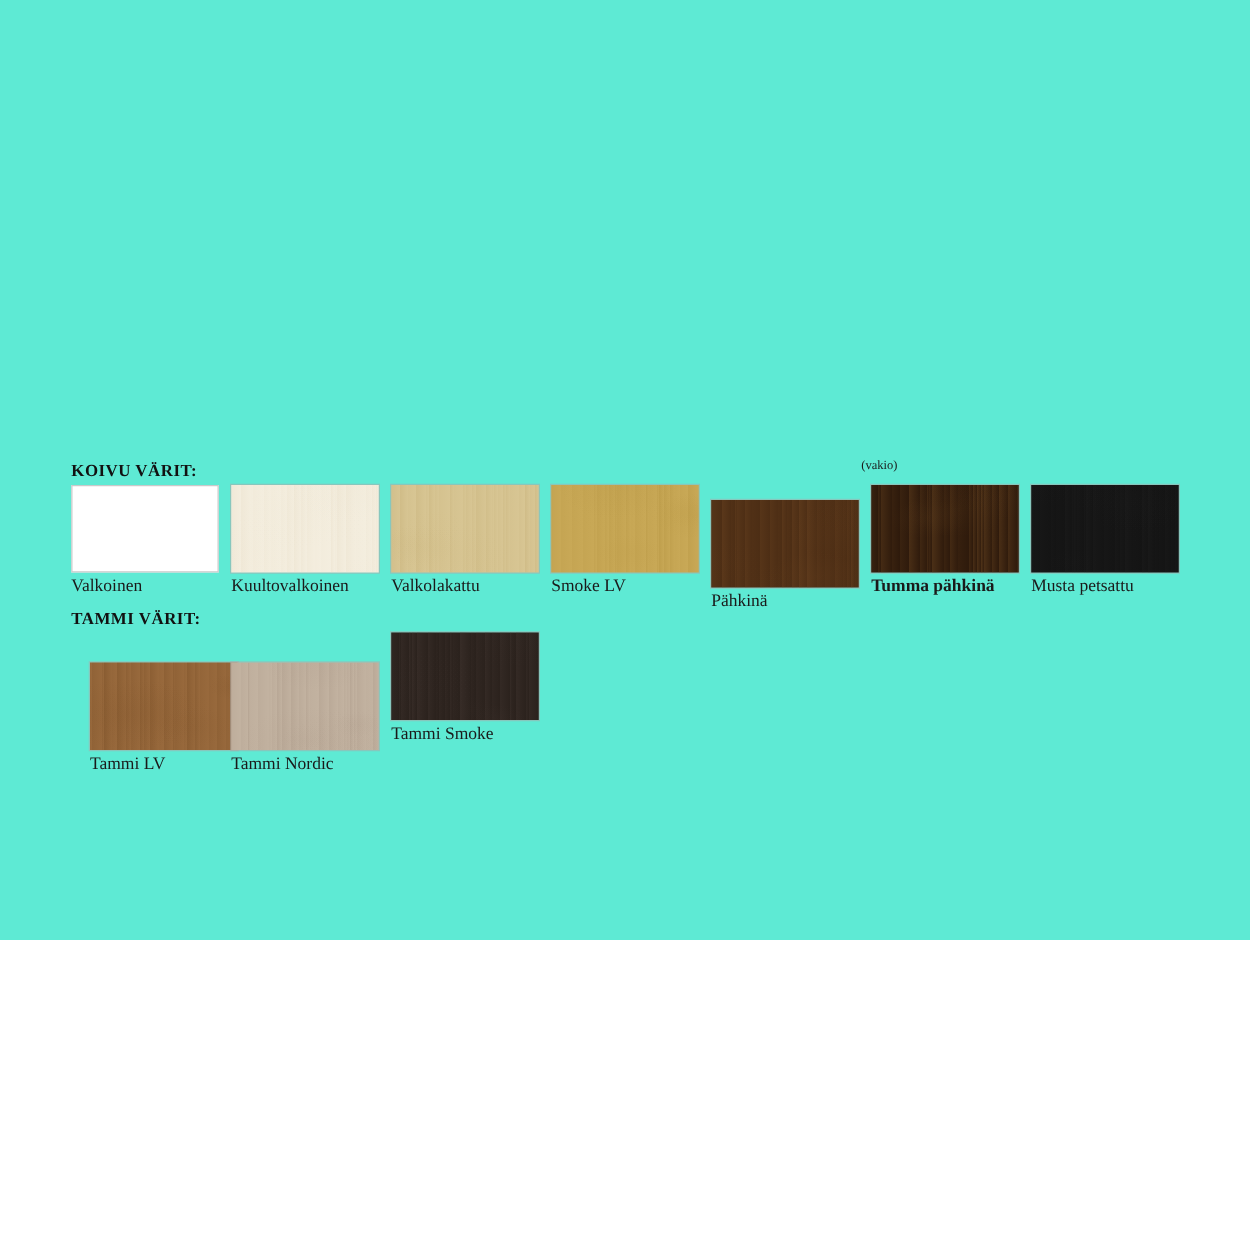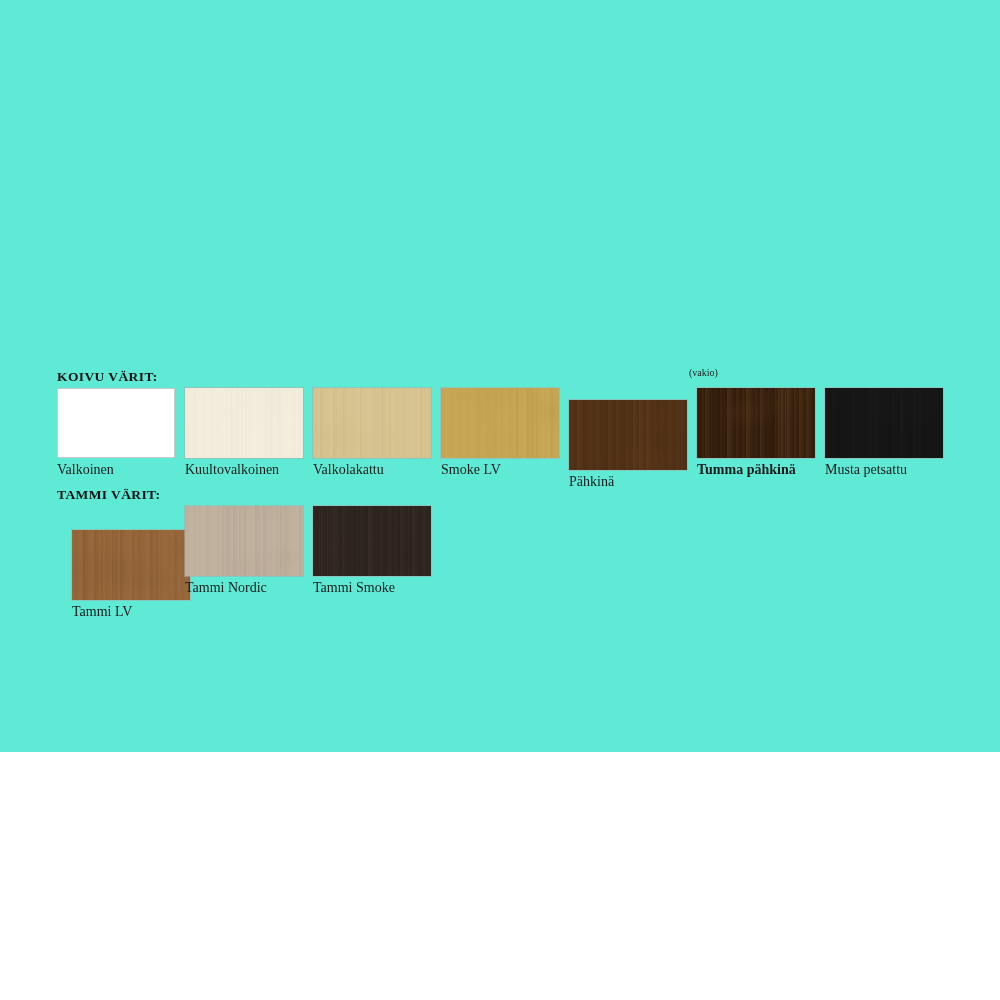--- a/index.html
+++ b/index.html
@@ -161,21 +161,21 @@
   <div id="tammi-header" class="section-header">TAMMI VÄRIT:</div>
 
   <div id="row-tammi" class="swatch-row">
       <div class="swatch-item" style="left: 15px; margin-top: 24px;">
         <div class="swatch-chip shadowed" title="Tammi LV" style="background: rgb(153, 106, 61);">
           <div class="grain" style="background-image: linear-gradient(90deg, rgba(125, 82, 41, 0.14) 0%, rgba(125, 82, 41, 0.016) 1.34%, rgba(125, 82, 41, 0.314) 1.34%, rgba(125, 82, 41, 0.04) 8.32%, rgba(125, 82, 41, 0.306) 8.32%, rgba(125, 82, 41, 0.035) 9.65%, rgba(125, 82, 41, 0.545) 9.65%, rgba(125, 82, 41, 0.067) 15.09%, rgba(125, 82, 41, 0.157) 15.09%, rgba(125, 82, 41, 0.02) 18.27%, rgba(125, 82, 41, 0.514) 18.27%, rgba(125, 82, 41, 0.063) 24.4%, rgba(125, 82, 41, 0.408) 24.4%, rgba(125, 82, 41, 0.047) 27.63%, rgba(125, 82, 41, 0.318) 27.63%, rgba(125, 82, 41, 0.04) 33.81%, rgba(125, 82, 41, 0.486) 33.81%, rgba(125, 82, 41, 0.06) 36.74%, rgba(125, 82, 41, 0.373) 36.74%, rgba(125, 82, 41, 0.043) 40.49%, rgba(125, 82, 41, 0.49) 40.49%, rgba(125, 82, 41, 0.06) 46.56%, rgba(125, 82, 41, 0.145) 46.56%, rgba(125, 82, 41, 0.016) 50.43%, rgba(125, 82, 41, 0.392) 50.43%, rgba(125, 82, 41, 0.047) 56.1%, rgba(125, 82, 41, 0.506) 56.1%, rgba(125, 82, 41, 0.06) 57.93%, rgba(125, 82, 41, 0.298) 57.93%, rgba(125, 82, 41, 0.035) 64.02%, rgba(125, 82, 41, 0.18) 64.02%, rgba(125, 82, 41, 0.024) 65.83%, rgba(125, 82, 41, 0.51) 65.83%, rgba(125, 82, 41, 0.063) 71.31%, rgba(125, 82, 41, 0.424) 71.31%, rgba(125, 82, 41, 0.05) 74.35%, rgba(125, 82, 41, 0.208) 74.35%, rgba(125, 82, 41, 0.024) 80.53%, rgba(125, 82, 41, 0.216) 80.53%, rgba(125, 82, 41, 0.027) 86.08%, rgba(125, 82, 41, 0.337) 86.08%, rgba(125, 82, 41, 0.04) 92.28%, rgba(125, 82, 41, 0.255) 92.28%, rgba(125, 82, 41, 0.03) 98.05%, rgba(125, 82, 41, 0.396) 98.05%, rgba(125, 82, 41, 0.047) 99.46%, rgba(125, 82, 41, 0.353) 99.46%, rgba(125, 82, 41, 0.043) 100%);"></div>
           <div class="grain" style="background-image: radial-gradient(36% 32.4% at 70.6% 73.5%, rgba(125, 82, 41, 0.098) 0%, rgba(0, 0, 0, 0) 72%), radial-gradient(61% 54.9% at 42% 58.3%, rgba(125, 82, 41, 0.06) 0%, rgba(0, 0, 0, 0) 72%), radial-gradient(65.2% 58.7% at 26.3% 59.3%, rgba(125, 82, 41, 0.145) 0%, rgba(0, 0, 0, 0) 72%), radial-gradient(22.6% 20.3% at 96.8% 27.6%, rgba(125, 82, 41, 0.153) 0%, rgba(0, 0, 0, 0) 72%), radial-gradient(37.4% 33.7% at 96.6% 23.4%, rgba(125, 82, 41, 0.01) 0%, rgba(0, 0, 0, 0) 72%);"></div>
         </div>
         <div class="swatch-label">Tammi LV</div>
       </div>
-      <div class="swatch-item" style="left: 128px;">
+      <div class="swatch-item" style="left: 128px; margin-top: 24px;">
         <div class="swatch-chip shadowed" title="Tammi Nordic" style="background: rgb(195, 179, 161);">
           <div class="grain" style="background-image: linear-gradient(90deg, rgba(171, 153, 136, 0.21) 0%, rgba(171, 153, 136, 0.024) 6.46%, rgba(171, 153, 136, 0.224) 6.46%, rgba(171, 153, 136, 0.027) 11.58%, rgba(171, 153, 136, 0.49) 11.58%, rgba(171, 153, 136, 0.06) 12.85%, rgba(171, 153, 136, 0.13) 12.85%, rgba(171, 153, 136, 0.016) 18.22%, rgba(171, 153, 136, 0.23) 18.22%, rgba(171, 153, 136, 0.027) 25.36%, rgba(171, 153, 136, 0.16) 25.36%, rgba(171, 153, 136, 0.02) 27.39%, rgba(171, 153, 136, 0.24) 27.39%, rgba(171, 153, 136, 0.027) 31.28%, rgba(171, 153, 136, 0.43) 31.28%, rgba(171, 153, 136, 0.05) 34.43%, rgba(171, 153, 136, 0.424) 34.43%, rgba(171, 153, 136, 0.05) 40.7%, rgba(171, 153, 136, 0.427) 40.7%, rgba(171, 153, 136, 0.05) 46.02%, rgba(171, 153, 136, 0.286) 46.02%, rgba(171, 153, 136, 0.035) 50.39%, rgba(171, 153, 136, 0.447) 50.39%, rgba(171, 153, 136, 0.055) 53.09%, rgba(171, 153, 136, 0.133) 53.09%, rgba(171, 153, 136, 0.016) 59.72%, rgba(171, 153, 136, 0.373) 59.72%, rgba(171, 153, 136, 0.043) 65.98%, rgba(171, 153, 136, 0.392) 65.98%, rgba(171, 153, 136, 0.047) 72.12%, rgba(171, 153, 136, 0.23) 72.12%, rgba(171, 153, 136, 0.027) 76.15%, rgba(171, 153, 136, 0.31) 76.15%, rgba(171, 153, 136, 0.035) 78.35%, rgba(171, 153, 136, 0.263) 78.35%, rgba(171, 153, 136, 0.03) 80.62%, rgba(171, 153, 136, 0.475) 80.62%, rgba(171, 153, 136, 0.06) 82.9%, rgba(171, 153, 136, 0.408) 82.9%, rgba(171, 153, 136, 0.047) 85.04%, rgba(171, 153, 136, 0.333) 85.04%, rgba(171, 153, 136, 0.04) 91.13%, rgba(171, 153, 136, 0.133) 91.13%, rgba(171, 153, 136, 0.016) 96.26%, rgba(171, 153, 136, 0.373) 96.26%, rgba(171, 153, 136, 0.043) 100%);"></div>
           <div class="grain" style="background-image: radial-gradient(49% 44.1% at 57.8% 1.2%, rgba(171, 153, 136, 0.125) 0%, rgba(0, 0, 0, 0) 72%), radial-gradient(23.3% 21% at 49.6% 86%, rgba(171, 153, 136, 0.06) 0%, rgba(0, 0, 0, 0) 72%), radial-gradient(63.6% 57.2% at 82.1% 90.3%, rgba(171, 153, 136, 0.04) 0%, rgba(0, 0, 0, 0) 72%), radial-gradient(62.6% 56.3% at 51.5% 91.4%, rgba(171, 153, 136, 0.118) 0%, rgba(0, 0, 0, 0) 72%), radial-gradient(22.4% 20.2% at 85.3% 70.9%, rgba(171, 153, 136, 0.15) 0%, rgba(0, 0, 0, 0) 72%);"></div>
         </div>
         <div class="swatch-label">Tammi Nordic</div>
       </div>
       <div class="swatch-item" style="left: 256px;">
         <div class="swatch-chip shadowed" title="Tammi Smoke" style="background: rgb(42, 33, 28);">
           <div class="grain" style="background-image: linear-gradient(90deg, rgba(65, 53, 48, 0.263) 0%, rgba(65, 53, 48, 0.03) 5.1%, rgba(65, 53, 48, 0.41) 5.1%, rgba(65, 53, 48, 0.047) 6.56%, rgba(65, 53, 48, 0.396) 6.56%, rgba(65, 53, 48, 0.047) 12.1%, rgba(65, 53, 48, 0.514) 12.1%, rgba(65, 53, 48, 0.063) 14.07%, rgba(65, 53, 48, 0.52) 14.07%, rgba(65, 53, 48, 0.063) 17.24%, rgba(65, 53, 48, 0.494) 17.24%, rgba(65, 53, 48, 0.06) 24.74%, rgba(65, 53, 48, 0.43) 24.74%, rgba(65, 53, 48, 0.05) 30.03%, rgba(65, 53, 48, 0.227) 30.03%, rgba(65, 53, 48, 0.027) 32.14%, rgba(65, 53, 48, 0.29) 32.14%, rgba(65, 53, 48, 0.035) 36.41%, rgba(65, 53, 48, 0.306) 36.41%, rgba(65, 53, 48, 0.035) 39.61%, rgba(65, 53, 48, 0.48) 39.61%, rgba(65, 53, 48, 0.06) 41.91%, rgba(65, 53, 48, 0.224) 41.91%, rgba(65, 53, 48, 0.027) 46.85%, rgba(65, 53, 48, 0.533) 46.85%, rgba(65, 53, 48, 0.063) 54.03%, rgba(65, 53, 48, 0.23) 54.03%, rgba(65, 53, 48, 0.027) 57.17%, rgba(65, 53, 48, 0.3) 57.17%, rgba(65, 53, 48, 0.035) 63.86%, rgba(65, 53, 48, 0.42) 63.86%, rgba(65, 53, 48, 0.05) 68.32%, rgba(65, 53, 48, 0.29) 68.32%, rgba(65, 53, 48, 0.035) 73.8%, rgba(65, 53, 48, 0.41) 73.8%, rgba(65, 53, 48, 0.05) 80.48%, rgba(65, 53, 48, 0.54) 80.48%, rgba(65, 53, 48, 0.067) 82.01%, rgba(65, 53, 48, 0.157) 82.01%, rgba(65, 53, 48, 0.02) 84.27%, rgba(65, 53, 48, 0.46) 84.27%, rgba(65, 53, 48, 0.055) 91.26%, rgba(65, 53, 48, 0.41) 91.26%, rgba(65, 53, 48, 0.047) 93.29%, rgba(65, 53, 48, 0.392) 93.29%, rgba(65, 53, 48, 0.047) 99.35%, rgba(65, 53, 48, 0.467) 99.35%, rgba(65, 53, 48, 0.055) 100%);"></div>
           <div class="grain" style="background-image: radial-gradient(25.3% 22.8% at 72.5% 99.2%, rgba(65, 53, 48, 0.14) 0%, rgba(0, 0, 0, 0) 72%), radial-gradient(61.3% 55.2% at 42.2% 43.5%, rgba(65, 53, 48, 0.01) 0%, rgba(0, 0, 0, 0) 72%), radial-gradient(62.2% 56% at 15.3% 60.8%, rgba(65, 53, 48, 0.027) 0%, rgba(0, 0, 0, 0) 72%), radial-gradient(49.1% 44.2% at 85.8% 9.9%, rgba(65, 53, 48, 0.043) 0%, rgba(0, 0, 0, 0) 72%), radial-gradient(24.4% 22% at 55.5% 88.4%, rgba(65, 53, 48, 0.05) 0%, rgba(0, 0, 0, 0) 72%);"></div>

